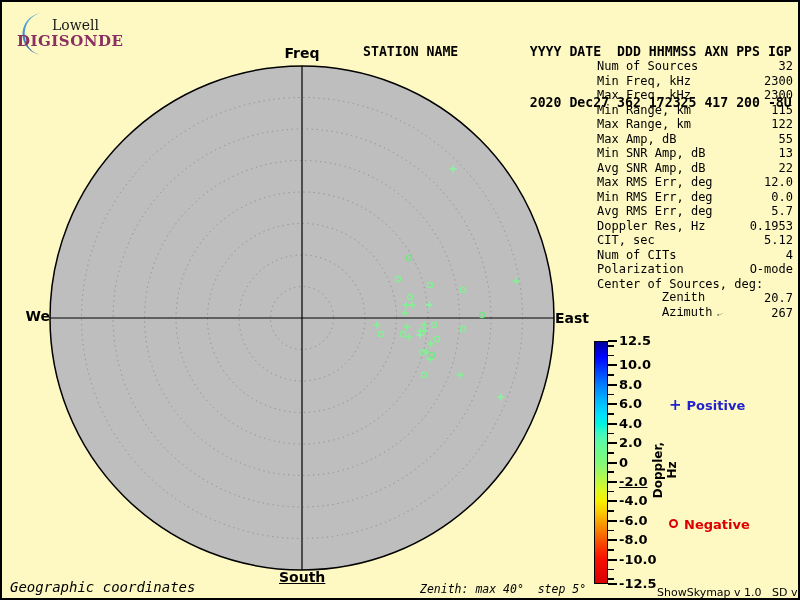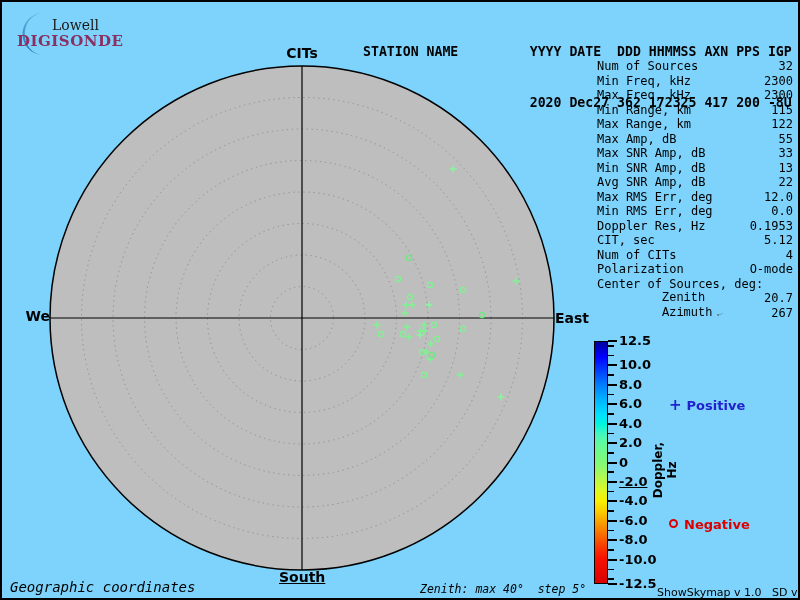--- a/index.html
+++ b/index.html
@@ -1,16 +1,16 @@
 <!DOCTYPE html>
 <html><head>
 <meta charset="utf-8">
 <style>
   html,body{margin:0;padding:0;background:#fff;}
-  #app{position:relative;width:800px;height:600px;background:#7dd3fc;border:2px solid #000;
+  #app{position:relative;width:800px;height:600px;background:#fef9c3;border:2px solid #000;
        box-sizing:border-box;overflow:hidden;font-family:"DejaVu Sans Mono",monospace;color:#000;}
 
   
   .logo{position:absolute;left:10px;top:6px;width:130px;height:48px;}
   .logo svg{position:absolute;left:0;top:2px;}
   .lowell{position:absolute;left:40px;top:9px;font:14px "DejaVu Serif",serif;color:#1a1a1a;}
   .digisonde{position:absolute;left:5px;top:24px;font:bold 15px "DejaVu Serif",serif;
              color:#8b2f63;letter-spacing:.5px;}
 
   
@@ -82,21 +82,21 @@
     </svg>
     <div class="lowell">Lowell</div>
     <div class="digisonde">DIGISONDE</div>
   </div>
 
   <div class="header">
     <div>STATION NAME         YYYY DATE  DDD HHMMSS AXN PPS IGP</div>
     <div>Dourbes              2020 Dec27 362 172325 417 200 -8U</div>
   </div>
 
-  <div class="compass c-north">CITs</div>
+  <div class="compass c-north">Freq</div>
   <div class="compass c-south">South</div>
   <div class="compass c-west">West</div>
   <div class="compass c-east">East</div>
 
   <svg class="skymap" width="520" height="520" viewBox="0 0 520 520">
     <circle cx="260" cy="260" r="252" fill="#bebebe" stroke="#000" stroke-width="1.5"></circle>
     <g stroke="#8c8c8c" fill="none" stroke-width="1" stroke-dasharray="1.2 3.8">
       <circle cx="260" cy="260" r="31.5"></circle>
       <circle cx="260" cy="260" r="63"></circle>
       <circle cx="260" cy="260" r="94.5"></circle>
@@ -143,25 +143,25 @@
       </g>
   </svg>
 
   <div class="stats">
       <div class="srow"><span class="lbl">Num of Sources</span><span class="val">32</span></div>
       <div class="srow"><span class="lbl">Min Freq, kHz</span><span class="val">2300</span></div>
       <div class="srow"><span class="lbl">Max Freq, kHz</span><span class="val">2300</span></div>
       <div class="srow"><span class="lbl">Min Range, km</span><span class="val">115</span></div>
       <div class="srow"><span class="lbl">Max Range, km</span><span class="val">122</span></div>
       <div class="srow"><span class="lbl">Max Amp, dB</span><span class="val">55</span></div>
-      <div class="srow"><span class="lbl">Max SNR Amp, dB</span><span class="val">33</span></div>
       <div class="srow"><span class="lbl">Min SNR Amp, dB</span><span class="val">13</span></div>
       <div class="srow"><span class="lbl">Avg SNR Amp, dB</span><span class="val">22</span></div>
       <div class="srow"><span class="lbl">Max RMS Err, deg</span><span class="val">12.0</span></div>
       <div class="srow"><span class="lbl">Min RMS Err, deg</span><span class="val">0.0</span></div>
+      <div class="srow"><span class="lbl">Avg RMS Err, deg</span><span class="val">5.7</span></div>
       <div class="srow"><span class="lbl">Doppler Res, Hz</span><span class="val">0.1953</span></div>
       <div class="srow"><span class="lbl">CIT, sec</span><span class="val">5.12</span></div>
       <div class="srow"><span class="lbl">Num of CITs</span><span class="val">4</span></div>
       <div class="srow"><span class="lbl">Polarization</span><span class="val">O-mode</span></div>
       <div class="srow"><span class="lbl">Center of Sources, deg:</span><span class="val"></span></div>
       <div class="srow indent"><span class="lbl">Zenith</span><span class="val">20.7</span></div>
       <div class="srow indent"><span class="lbl">Azimuth<span class="az-arrow">←</span></span><span class="val">267</span></div>
     </div>
 
   <div class="cbar"></div>

